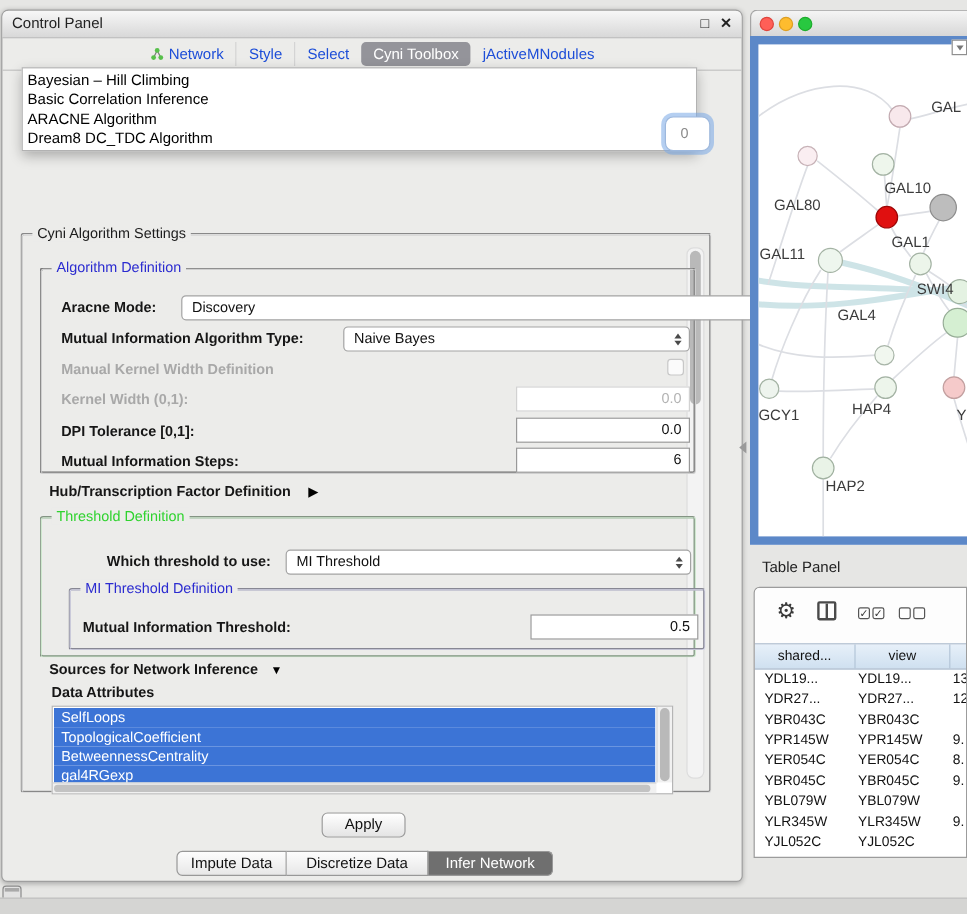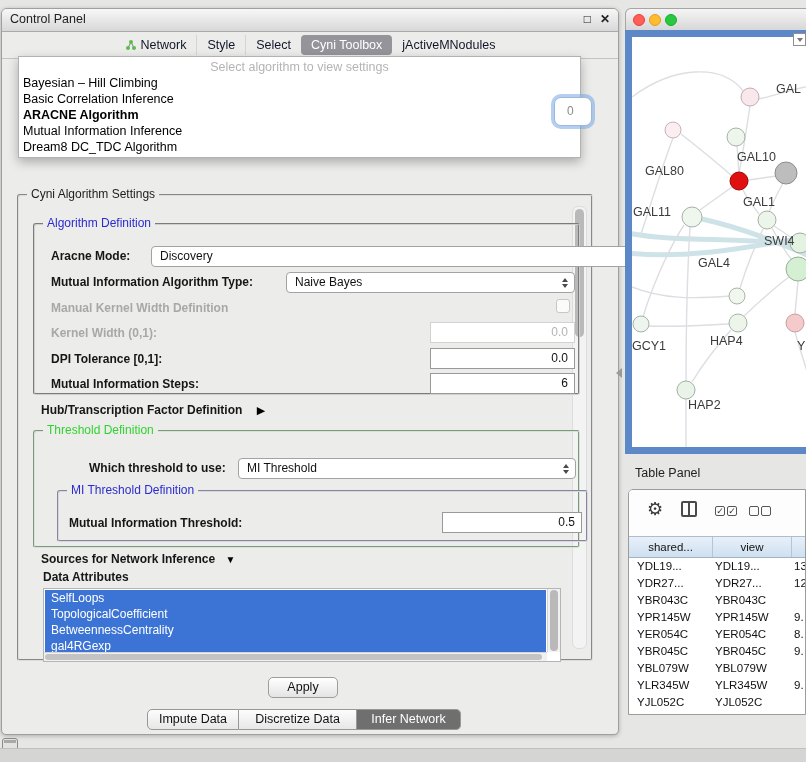--- a/index.html
+++ b/index.html
@@ -5,29 +5,29 @@
   html,body{margin:0;padding:0;}
   .screen{position:relative;width:806px;height:762px;background:#e6e6e4;font-family:"Liberation Sans",sans-serif;overflow:hidden;color:#111;}
   .abs{position:absolute;}
   
   .cp{position:absolute;left:1px;top:8px;width:618px;height:727px;background:#ececea;border:1px solid #9f9f9f;border-radius:6px 6px 5px 5px;box-shadow:0 1px 4px rgba(0,0,0,.25);box-sizing:border-box;}
   .titlebar{position:absolute;left:0;top:0;right:0;height:22px;background:linear-gradient(#f7f7f7,#d8d8d8);border-bottom:1px solid #aaa;border-radius:5px 5px 0 0;}
   .titlebar .title{position:absolute;left:8px;top:3px;font-size:12.5px;color:#222;}
   .winbtns{position:absolute;right:8px;top:3px;font-size:12px;color:#222;display:flex;gap:9px;}
   .winbtns span{cursor:default;}
   .tabbar{position:absolute;left:0;top:22px;right:0;height:27px;display:flex;justify-content:center;align-items:center;border-bottom:1px solid #c3c3c3;}
-  .tab{padding:3px 10px;font-size:12.5px;color:#0f172a;display:flex;align-items:center;gap:4px;border-left:1px solid #d4d4d4;}
+  .tab{padding:3px 10px;font-size:12.5px;color:#1d4ed8;display:flex;align-items:center;gap:4px;border-left:1px solid #d4d4d4;}
   .tab:first-child{border-left:none;}
   .tab.selected{background:#94949a;color:#fff;border-radius:4px;border-left:none;}
   .tab.selected + .tab{border-left:none;}
   
   .algo-popup{position:absolute;left:16px;top:47px;width:561px;background:#fff;border:1px solid #b2b2b2;box-shadow:0 4px 10px rgba(0,0,0,.28);z-index:10;padding:2px 0;}
   .popup-item{height:16px;line-height:16px;font-size:12.5px;padding-left:4px;color:#000;white-space:nowrap;}
   .popup-item.placeholder{color:#b4b4b4;text-align:center;padding-left:0;}
-  .popup-item.selected{font-weight:bold;}
+  .popup-item.selected{font-weight:normal;}
   .combo-fragment{position:absolute;left:552px;top:88px;width:38px;height:29px;background:#fff;border:1px solid #9db8dd;border-radius:7px;box-shadow:0 0 0 3px rgba(120,168,230,.55);z-index:12;font-size:12px;color:#8a8a8a;line-height:27px;padding-left:12px;box-sizing:border-box;}
   
   .etched{position:absolute;border:2px groove #dcdcdc;border-radius:3px;box-sizing:border-box;}
   .legend{position:absolute;top:-9px;left:8px;background:#ececea;padding:0 4px;font-size:12px;color:#1c1c1c;white-space:nowrap;}
   .legend.blue{color:#2b2bd0;}
   .legend.green{color:#2fd32f;}
   .lbl{position:absolute;font-size:12px;font-weight:bold;color:#161616;white-space:nowrap;}
   .lbl.disabled{color:#a8a8a8;}
   .combo{position:absolute;height:21px;background:#fff;border:1px solid #a3a3a3;border-radius:4px;font-size:12px;line-height:19px;padding:0 22px 0 8px;box-sizing:border-box;white-space:nowrap;}
   .arrows{position:absolute;right:6px;top:50%;transform:translateY(-50%);display:flex;flex-direction:column;gap:2px;}
@@ -124,25 +124,23 @@
         </div>
       <div class="tab selected">
           <span>Cyni Toolbox</span>
         </div>
       <div class="tab">
           <span>jActiveMNodules</span>
         </div>
     </div>
 
     <div class="algo-popup">
-      <div class="popup-item placeholder">Select algorithm to view settings</div>
       <div class="popup-item">Bayesian – Hill Climbing</div>
       <div class="popup-item">Basic Correlation Inference</div>
       <div class="popup-item selected">ARACNE Algorithm</div>
-      <div class="popup-item">Mutual Information Inference</div>
       <div class="popup-item">Dream8 DC_TDC Algorithm</div>
     </div>
     <div class="combo-fragment">0</div>
 
     <div class="etched" style="left:15px;top:185px;width:576px;height:467px;">
       <span class="legend">Cyni Algorithm Settings</span>
 
       <div class="vtrack" style="right:4px;top:10px;bottom:10px;width:13px;">
         <div class="vthumb" style="left:2px;width:9px;top:2px;height:128px;"></div>
       </div>

